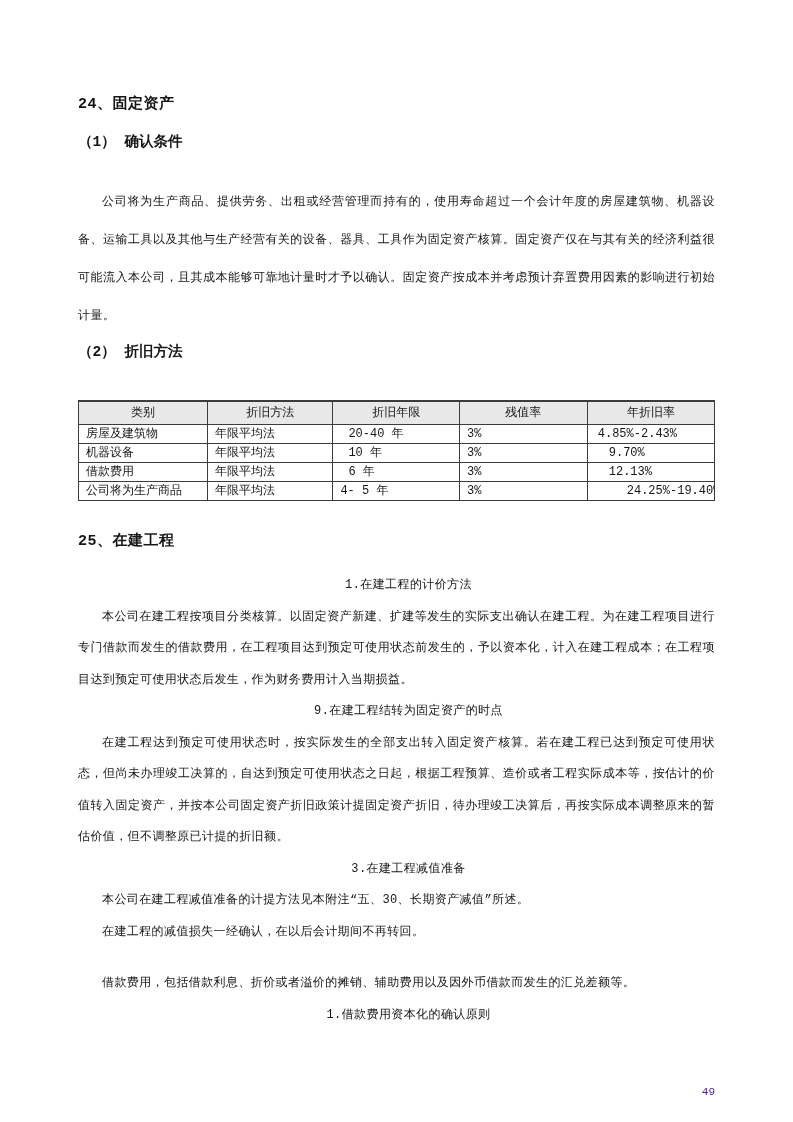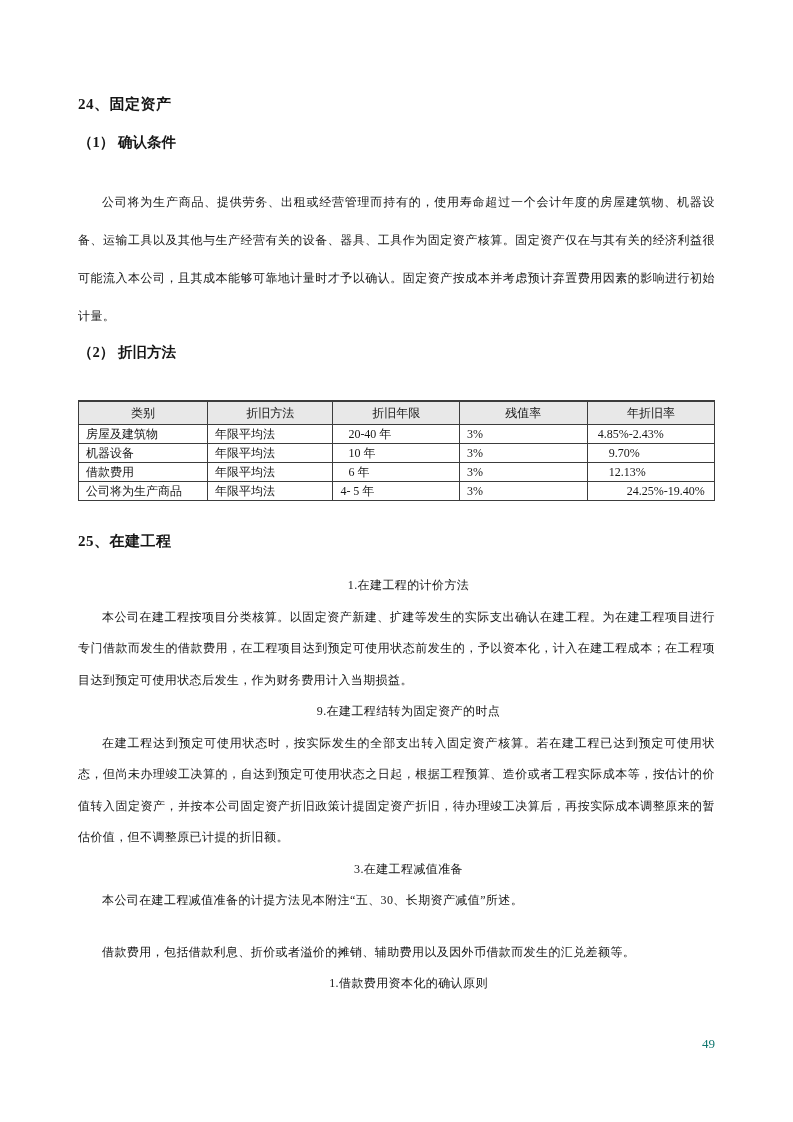--- a/index.html
+++ b/index.html
@@ -6,21 +6,21 @@
     margin: 0;
     padding: 0;
     background: #ffffff;
   }
   .page {
     position: relative;
     width: 793px;
     height: 1122px;
     background: #ffffff;
     color: #161616;
-    font-family: Liberation Serif, serif;
+    font-family: Liberation Mono, monospace;
     overflow: hidden;
   }
   .content {
     position: absolute;
     left: 78px;
     top: 0;
     width: 637px;
     padding-top: 96px;
   }
   .h-num {
@@ -91,25 +91,25 @@
 
   .mt-h25 { margin-top: 32px; }
   .body-block {
     margin-top: 20px;
     line-height: 31.5px;
   }
   .mt-h26 { margin-top: 20px; }
 
   .page-number {
     position: absolute;
-    top: 1036px;
+    top: 1084px;
     right: 78px;
-    font-size: 13px;
+    font-size: 11px;
     line-height: 16px;
-    color: #0f766e;
+    color: #4c1d95;
   }
 </style>
 </head>
 <body>
 
 <div class="page">
   <div class="content">
 
     <h2 class="h-num">24、固定资产</h2>
 
@@ -170,20 +170,21 @@
 
     <h2 class="h-num mt-h25">25、在建工程</h2>
 
     <div class="body-block">
       <p class="item">1.在建工程的计价方法</p>
       <p class="para">本公司在建工程按项目分类核算。以固定资产新建、扩建等发生的实际支出确认在建工程。为在建工程项目进行专门借款而发生的借款费用，在工程项目达到预定可使用状态前发生的，予以资本化，计入在建工程成本；在工程项目达到预定可使用状态后发生，作为财务费用计入当期损益。</p>
       <p class="item">9.在建工程结转为固定资产的时点</p>
       <p class="para">在建工程达到预定可使用状态时，按实际发生的全部支出转入固定资产核算。若在建工程已达到预定可使用状态，但尚未办理竣工决算的，自达到预定可使用状态之日起，根据工程预算、造价或者工程实际成本等，按估计的价值转入固定资产，并按本公司固定资产折旧政策计提固定资产折旧，待办理竣工决算后，再按实际成本调整原来的暂估价值，但不调整原已计提的折旧额。</p>
       <p class="item">3.在建工程减值准备</p>
       <p class="para">本公司在建工程减值准备的计提方法见本附注“五、30、长期资产减值”所述。</p>
+      <p class="para">在建工程的减值损失一经确认，在以后会计期间不再转回。</p>
     </div>
 
 
     <div class="body-block">
       <p class="para">借款费用，包括借款利息、折价或者溢价的摊销、辅助费用以及因外币借款而发生的汇兑差额等。</p>
       <p class="item">1.借款费用资本化的确认原则</p>
     </div>
 
   </div>
 

